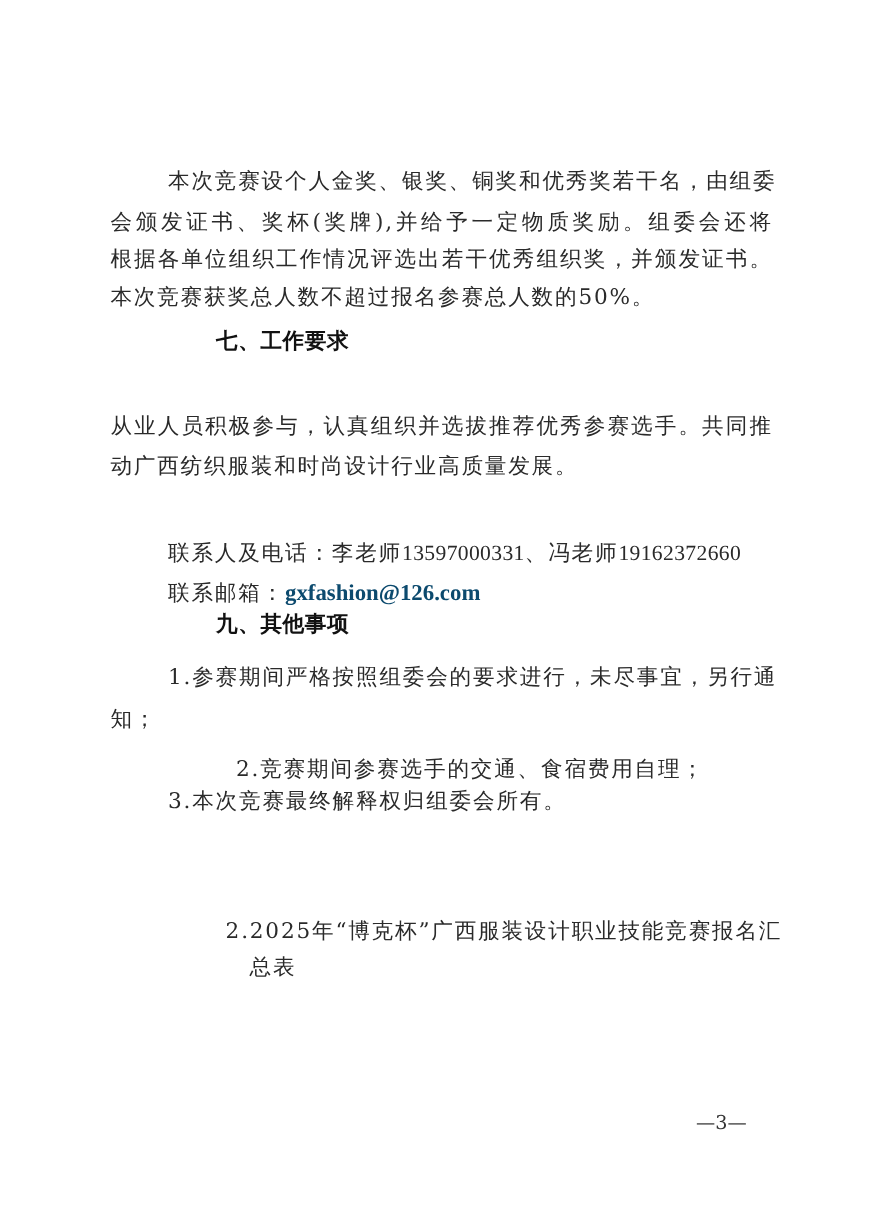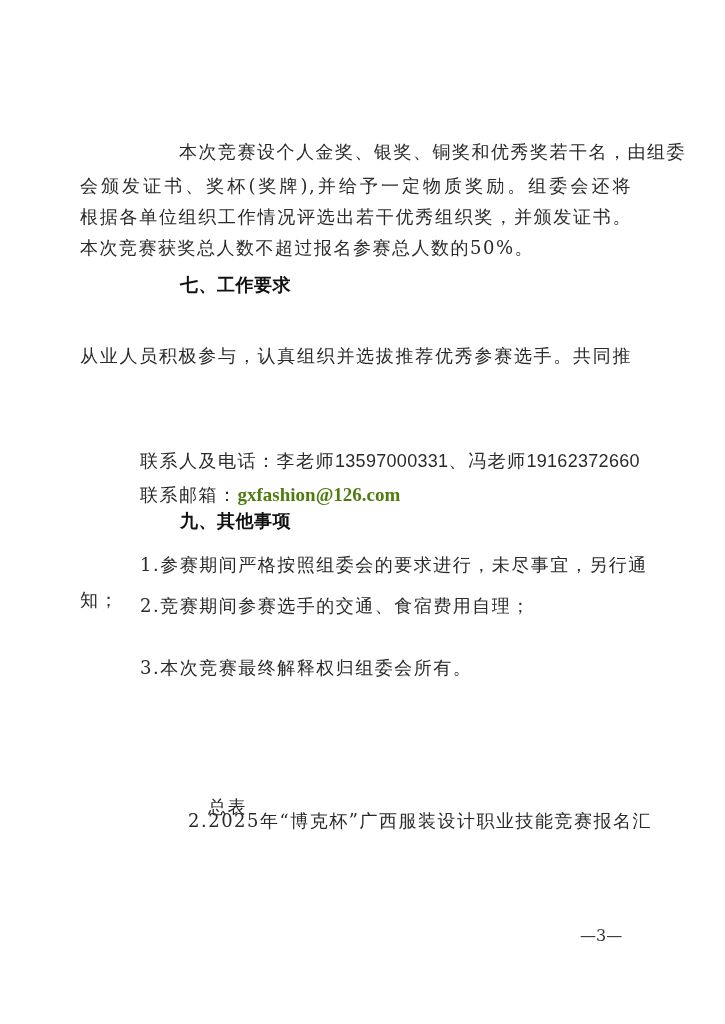--- a/index.html
+++ b/index.html
@@ -7,21 +7,21 @@
     width: 725px; height: 1024px;
     background: #ffffff;
     position: relative;
     overflow: hidden;
     font-family: "DejaVu Serif", "Liberation Serif", serif;
     color: #2a2a2a;
   }
   .page { position: absolute; left: 0; top: 0; width: 725px; height: 1024px; }
   .line {
     position: absolute;
-    left: 80px;
+    left: 92px;
     width: 552px;
     font-size: 18px;
     line-height: 24px;
     white-space: nowrap;
     letter-spacing: 1.5px;
   }
   .indent { left: 140px; width: 504px; }
   .heading {
     left: 140px;
     font-family: "DejaVu Sans", "Liberation Sans", sans-serif;
@@ -30,56 +30,57 @@
     letter-spacing: 0.5px;
     color: #111;
     margin-left: 40px;
   }
   .spread { text-align: justify; text-align-last: justify; }
   .email {
     font-family: "Liberation Serif", "DejaVu Serif", serif;
     font-weight: bold;
     letter-spacing: 0;
     font-size: 19px;
-    color: #4d7c0f;
+    color: #0c4a6e;
   }
-  .digits { font-family: Liberation Sans, sans-serif; letter-spacing: 0.3px; }
-  .att2 { left: 188px; width: 456px; margin-top: 44px; }
+  .digits { font-family: Liberation Serif, serif; letter-spacing: 0.3px; }
+  .att2 { left: 188px; width: 456px; }
   .att3 { left: 208px; }
   .pagenum {
     position: absolute;
     left: 580px; top: 926px;
     font-size: 16px;
     font-family: "DejaVu Serif", serif;
     color: #333;
   }
 </style>
 </head>
 <body>
 
 <div class="page">
 
-  <div class="line indent spread" style="top:140px;margin-left:39px;">本次竞赛设个人金奖、银奖、铜奖和优秀奖若干名，由组委</div>
+  <div class="line indent spread" style="top:140px;">本次竞赛设个人金奖、银奖、铜奖和优秀奖若干名，由组委</div>
   <div class="line spread" style="top:174px;">会颁发证书、奖杯(奖牌),并给予一定物质奖励。组委会还将</div>
   <div class="line spread" style="top:206px;font-family:Liberation Mono, monospace;">根据各单位组织工作情况评选出若干优秀组织奖，并颁发证书。</div>
   <div class="line" style="top:236px;">本次竞赛获奖总人数不超过报名参赛总人数的50%。</div>
 
   <div class="line heading" style="top:273px;">七、工作要求</div>
   <div class="line spread" style="top:344px;">从业人员积极参与，认真组织并选拔推荐优秀参赛选手。共同推</div>
+  <div class="line" style="top:377px;">动广西纺织服装和时尚设计行业高质量发展。</div>
 
   <div class="line indent" style="top:449px;">
     <span>联系人及电话：</span><span>李老师</span><span class="digits">13597000331</span><span>、</span><span>冯老师</span><span class="digits">19162372660</span>
   </div>
   <div class="line indent" style="top:483px;">
     <span>联系邮箱：</span><span class="email">gxfashion@126.com</span>
   </div>
 
   <div class="line heading" style="top:509px;">九、其他事项</div>
   <div class="line indent spread" style="top:553px;">1.参赛期间严格按照组委会的要求进行，未尽事宜，另行通</div>
   <div class="line" style="top:588px;">知；</div>
-  <div class="line indent" style="top:594px;">2.竞赛期间参赛选手的交通、食宿费用自理；</div>
+  <div class="line indent" style="top:630px;text-align:center;">2.竞赛期间参赛选手的交通、食宿费用自理；</div>
   <div class="line indent" style="top:656px;">3.本次竞赛最终解释权归组委会所有。</div>
 
   <div class="line att2 spread" style="top:765px;">2.2025年“博克杯”广西服装设计职业技能竞赛报名汇</div>
   <div class="line att3" style="top:795px;">总表</div>
 
   <div class="pagenum">—3—</div>
 </div>
 
 </body></html>

